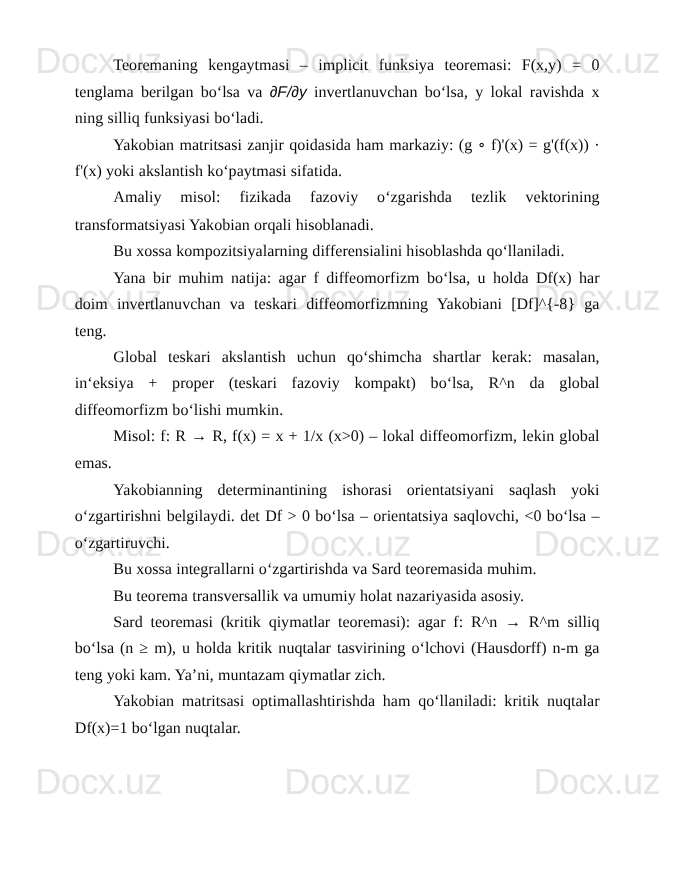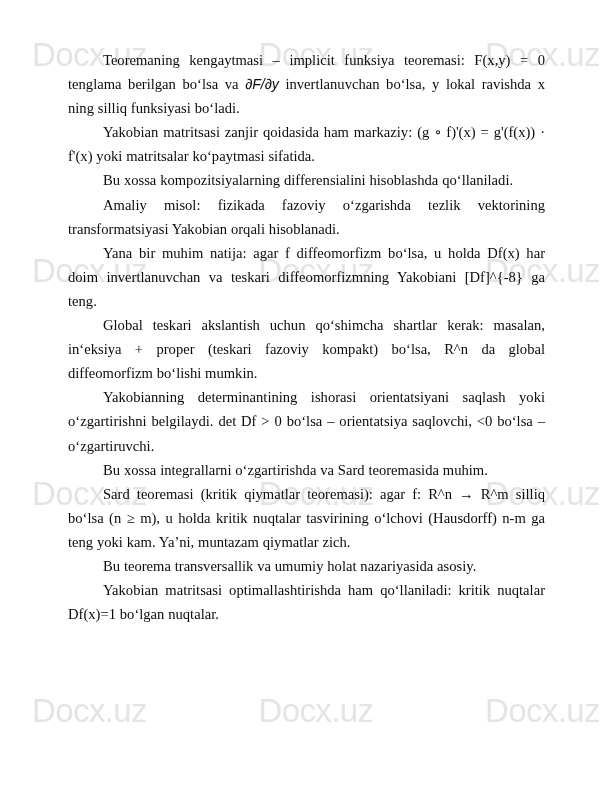--- a/index.html
+++ b/index.html
@@ -97,25 +97,26 @@
     </div>
     <div class="wm-row wm-row-3">
       <span class="wm">Docx.uz</span>
       <span class="wm">Docx.uz</span>
       <span class="wm">Docx.uz</span>
     </div>
   </div>
 
   <div id="content">
     <p class="para">Teoremaning kengaytmasi – implicit funksiya teoremasi: F(x,y) = 0 tenglama berilgan bo‘lsa va <span class="pd">∂F/∂y</span> invertlanuvchan bo‘lsa, y lokal ravishda x ning silliq funksiyasi bo‘ladi.</p>
-    <p class="para">Yakobian matritsasi zanjir qoidasida ham markaziy: (g ∘ f)'(x) = g'(f(x)) · f'(x) yoki matritsalar ko‘paytmasi sifatida.</p>
+    <p class="para">Yakobian matritsasi zanjir qoidasida ham markaziy: (g ∘ f)'(x) = g'(f(x)) · f'(x) yoki akslantish ko‘paytmasi sifatida.</p>
+    <p class="para">Amaliy misol: fizikada fazoviy o‘zgarishda tezlik vektorining transformatsiyasi Yakobian orqali hisoblanadi.</p>
     <p class="para">Bu xossa kompozitsiyalarning differensialini hisoblashda qo‘llaniladi.</p>
-    <p class="para">Amaliy misol: fizikada fazoviy o‘zgarishda tezlik vektorining transformatsiyasi Yakobian orqali hisoblanadi.</p>
     <p class="para">Yana bir muhim natija: agar f diffeomorfizm bo‘lsa, u holda Df(x) har doim invertlanuvchan va teskari diffeomorfizmning Yakobiani [Df]^{-8} ga teng.</p>
     <p class="para">Global teskari akslantish uchun qo‘shimcha shartlar kerak: masalan, in‘eksiya + proper (teskari fazoviy kompakt) bo‘lsa, R^n da global diffeomorfizm bo‘lishi mumkin.</p>
+    <p class="para">Misol: f: R → R, f(x) = x + 1/x (x&gt;0) – lokal diffeomorfizm, lekin global emas.</p>
     <p class="para">Yakobianning determinantining ishorasi orientatsiyani saqlash yoki o‘zgartirishni belgilaydi. det Df &gt; 0 bo‘lsa – orientatsiya saqlovchi, &lt;0 bo‘lsa – o‘zgartiruvchi.</p>
     <p class="para">Bu xossa integrallarni o‘zgartirishda va Sard teoremasida muhim.</p>
+    <p class="para">Bu teorema transversallik va umumiy holat nazariyasida asosiy.</p>
     <p class="para">Sard teoremasi (kritik qiymatlar teoremasi): agar f: R^n → R^m silliq bo‘lsa (n ≥ m), u holda kritik nuqtalar tasvirining o‘lchovi (Hausdorff) n-m ga teng yoki kam. Ya’ni, muntazam qiymatlar zich.</p>
-    <p class="para">Bu teorema transversallik va umumiy holat nazariyasida asosiy.</p>
     <p class="para">Yakobian matritsasi optimallashtirishda ham qo‘llaniladi: kritik nuqtalar Df(x)=1 bo‘lgan nuqtalar.</p>
   </div>
 
 </div>
 
 </body></html>

